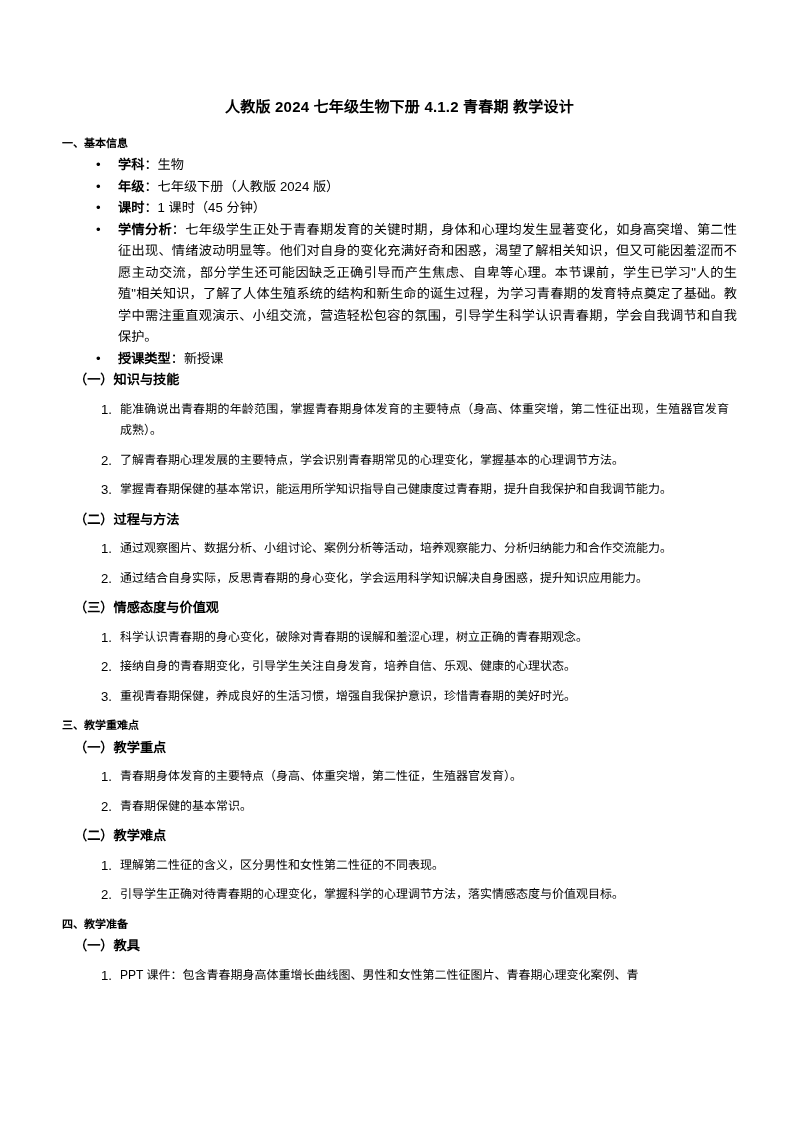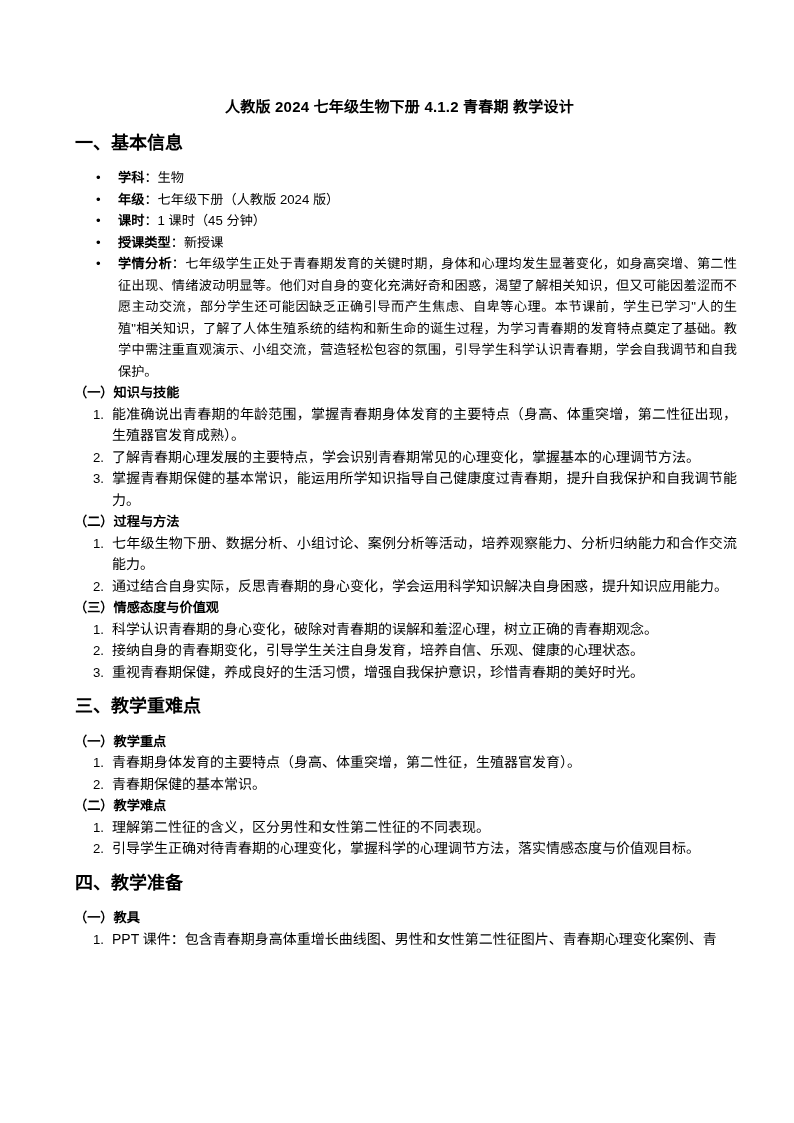--- a/index.html
+++ b/index.html
@@ -28,24 +28,24 @@
     text-align: center;
     font-size: 15px;
     font-weight: bold;
     line-height: 1.5;
     margin: 0 0 14px 0;
     letter-spacing: 0.2px;
   }
 
   
   .h1-sec {
-    font-size: 18px;
+    font-size: 11px;
     font-weight: bold;
     line-height: 21.5px;
-    margin: 13px;
+    margin: 0;
     padding: 0;
   }
 
   
   .h2-sec {
     font-size: 13.2px;
     font-weight: bold;
     line-height: 21.5px;
     margin: 0;
     padding-left: 12px;
@@ -78,24 +78,24 @@
   
   ol.nums {
     list-style: none;
     margin: 0;
     padding: 0;
     counter-reset: numitem;
   }
   ol.nums > li {
     position: relative;
     counter-increment: numitem;
-    font-size: 14px;
+    font-size: 12px;
     line-height: 21.5px;
     padding-left: 50px;
-    margin: 0;
+    margin: 8px;
     text-align: justify;
     text-justify: inter-ideograph;
   }
   ol.nums > li::before {
     content: counter(numitem) ".";
     position: absolute;
     left: 0;
     width: 42px;
     top: 0;
     text-align: right;
@@ -119,35 +119,35 @@
 
 <div class="page">
 
   <h1 class="doc-title">人教版 2024 七年级生物下册  4.1.2  青春期  教学设计</h1>
 
   <div class="h1-sec">一、基本信息</div>
   <ul class="bullets">
     <li><span class="lbl">学科</span><span>：</span><span>生物</span></li>
     <li><span class="lbl">年级</span><span>：</span><span>七年级下册（人教版 2024 版）</span></li>
     <li><span class="lbl">课时</span><span>：</span><span>1 课时（45 分钟）</span></li>
+    <li><span class="lbl">学情分析</span><span>：</span><span>七年级学生正处于青春期发育的关键时期，身体和心理均发生显著变化，如身高突增、第二性征出现、情绪波动明显等。他们对自身的变化充满好奇和困惑，渴望了解相关知识，但又可能因羞涩而不愿主动交流，部分学生还可能因缺乏正确引导而产生焦虑、自卑等心理。本节课前，学生已学习"人的生殖"相关知识，了解了人体生殖系统的结构和新生命的诞生过程，为学习青春期的发育特点奠定了基础。教学中需注重直观演示、小组交流，营造轻松包容的氛围，引导学生科学认识青春期，学会自我调节和自我保护。</span></li>
     <li><span class="lbl">授课类型</span><span>：</span><span>新授课</span></li>
-    <li><span class="lbl">学情分析</span><span>：</span><span>七年级学生正处于青春期发育的关键时期，身体和心理均发生显著变化，如身高突增、第二性征出现、情绪波动明显等。他们对自身的变化充满好奇和困惑，渴望了解相关知识，但又可能因羞涩而不愿主动交流，部分学生还可能因缺乏正确引导而产生焦虑、自卑等心理。本节课前，学生已学习"人的生殖"相关知识，了解了人体生殖系统的结构和新生命的诞生过程，为学习青春期的发育特点奠定了基础。教学中需注重直观演示、小组交流，营造轻松包容的氛围，引导学生科学认识青春期，学会自我调节和自我保护。</span></li>
   </ul>
 
 
   <div class="h2-sec">（一）知识与技能</div>
   <ol class="nums">
     <li>能准确说出青春期的年龄范围，掌握青春期身体发育的主要特点（身高、体重突增，第二性征出现，生殖器官发育成熟）。</li>
     <li>了解青春期心理发展的主要特点，学会识别青春期常见的心理变化，掌握基本的心理调节方法。</li>
     <li>掌握青春期保健的基本常识，能运用所学知识指导自己健康度过青春期，提升自我保护和自我调节能力。</li>
   </ol>
 
   <div class="h2-sec">（二）过程与方法</div>
   <ol class="nums">
-    <li>七年级生物下册、数据分析、小组讨论、案例分析等活动，培养观察能力、分析归纳能力和合作交流能力。</li>
+    <li>通过观察图片、数据分析、小组讨论、案例分析等活动，培养观察能力、分析归纳能力和合作交流能力。</li>
     <li>通过结合自身实际，反思青春期的身心变化，学会运用科学知识解决自身困惑，提升知识应用能力。</li>
   </ol>
 
   <div class="h2-sec">（三）情感态度与价值观</div>
   <ol class="nums">
     <li>科学认识青春期的身心变化，破除对青春期的误解和羞涩心理，树立正确的青春期观念。</li>
     <li>接纳自身的青春期变化，引导学生关注自身发育，培养自信、乐观、健康的心理状态。</li>
     <li>重视青春期保健，养成良好的生活习惯，增强自我保护意识，珍惜青春期的美好时光。</li>
   </ol>
 

